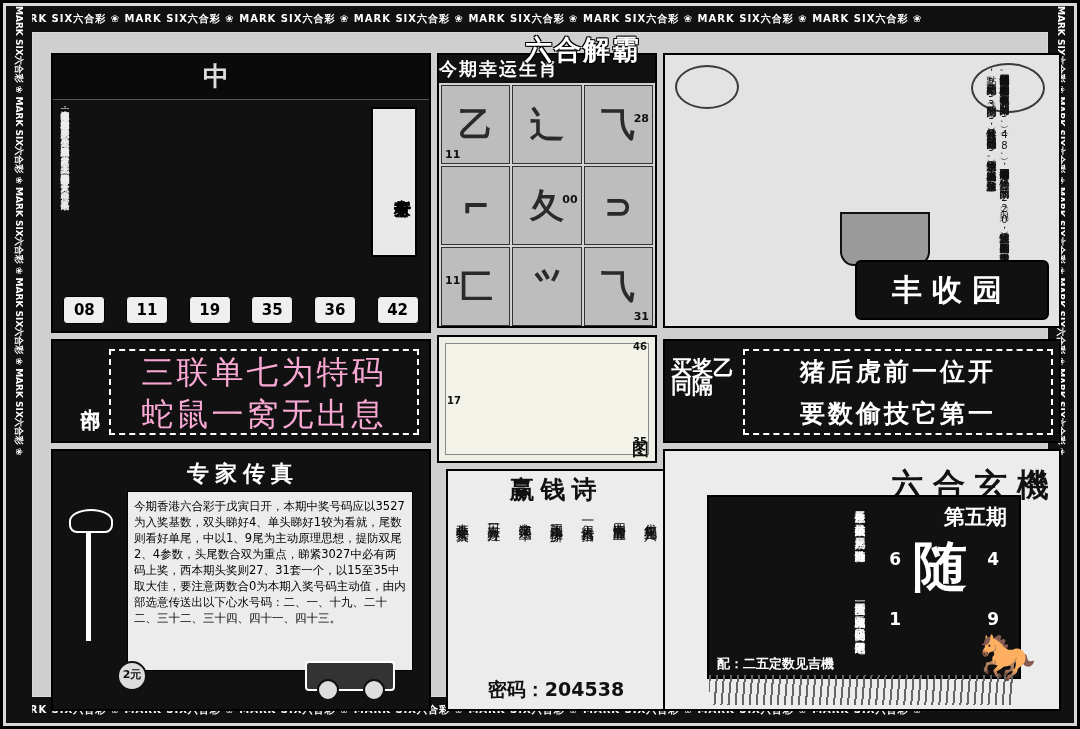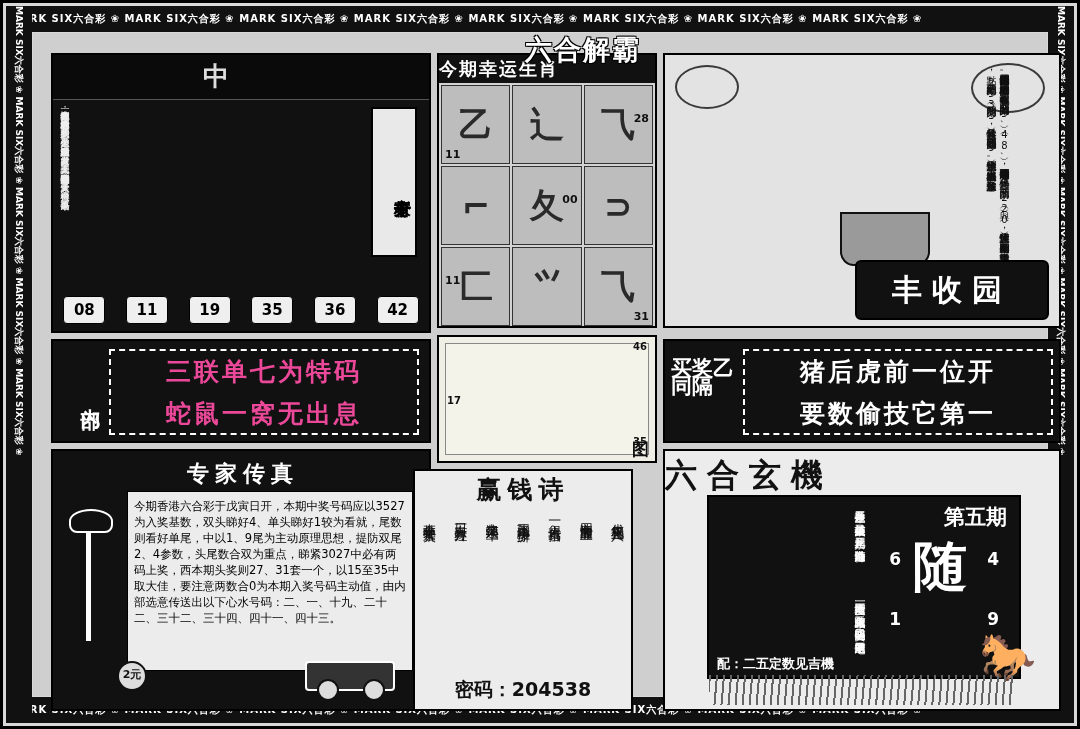--- a/index.html
+++ b/index.html
@@ -70,21 +70,21 @@
             color:#fff;border:2px solid #000;border-radius:6px;font-size:30px;font-weight:bold;
             text-align:center;line-height:56px;letter-spacing:10px;margin-left:41px;}
   .vine{position:absolute;border:2px solid #3a3a3a;border-radius:50%;}
   .pot{position:absolute;left:175px;bottom:60px;width:86px;height:50px;background:#9a9a9a;
        border:2px solid #111;border-radius:0 0 14px 14px;}
 
   
   #panelD{left:18px;top:306px;width:380px;height:104px;background:#111;color:#fff;}
   .pD-box{position:absolute;left:56px;top:8px;width:310px;height:86px;border:2px dashed #fff;
           box-sizing:border-box;text-align:center;}
-  .pD-line{font-size:25px;font-weight:bold;letter-spacing:3px;line-height:42px;color:#ec4899;}
+  .pD-line{font-size:32px;font-weight:normal;letter-spacing:3px;line-height:42px;color:#f9a8d4;}
   .pD-mark{position:absolute;left:6px;top:10px;width:46px;height:84px;color:#fff;font-size:20px;
            font-weight:bold;writing-mode:vertical-rl;text-orientation:upright;text-align:center;}
 
   
   #panelE{left:404px;top:302px;width:220px;height:128px;background:#f0efe6;}
   .pE-num{position:absolute;font-size:10px;font-weight:bold;color:#111;}
   .pE-scene{position:absolute;inset:6px;border:1px solid #888;background:#f4f3ea;}
 
   
   #panelF{left:630px;top:306px;width:398px;height:104px;background:#111;color:#fff;}
@@ -106,33 +106,33 @@
   .lamp .head{width:40px;height:20px;background:#111;border:2px solid #fff;border-radius:50% 50% 8px 8px;}
   .lamp .pole{width:5px;height:108px;background:#fff;margin-left:17px;}
   .truck{position:absolute;right:14px;bottom:8px;width:110px;height:46px;}
   .truck .body{position:absolute;left:0;bottom:10px;width:86px;height:26px;background:#333;border:2px solid #fff;border-radius:4px;}
   .truck .wheel{position:absolute;bottom:0;width:18px;height:18px;border-radius:50%;background:#ddd;border:2px solid #111;}
   .coin{position:absolute;left:64px;bottom:18px;width:26px;height:26px;border-radius:50%;
         background:#ddd;border:2px solid #111;color:#111;font-size:11px;font-weight:bold;
         text-align:center;line-height:24px;}
 
   
-  #panelH{left:380px;top:436px;width:220px;height:242px;background:#ececec;}
+  #panelH{left:413px;top:436px;width:220px;height:242px;background:#ececec;}
   .pH-head{height:38px;text-align:center;font-size:25px;font-weight:bold;letter-spacing:6px;
            line-height:38px;color:#111;}
   .pH-cols{position:absolute;left:6px;top:42px;right:6px;height:150px;display:flex;
            flex-direction:row-reverse;justify-content:space-between;}
   .pH-col{writing-mode:vertical-rl;text-orientation:upright;font-size:13px;line-height:16px;
           color:#111;letter-spacing:1px;}
   .pH-code{position:absolute;left:0;right:0;bottom:6px;text-align:center;font-size:19px;
            font-weight:bold;color:#111;}
 
   
   #panelI{left:630px;top:416px;width:398px;height:262px;background:#ececec;}
-  .pI-title{position:absolute;left:0;right:0;top:2px;height:44px;text-align:left;font-size:32px;
+  .pI-title{position:absolute;left:0;right:0;top:12px;height:44px;text-align:right;font-size:32px;
             font-weight:bold;letter-spacing:10px;line-height:44px;color:#111;border-radius:7px;}
   .pI-card{position:absolute;left:42px;top:44px;width:310px;height:180px;background:#111;color:#fff;
            border:2px solid #000;}
   .pI-issue{position:absolute;right:12px;top:6px;font-size:21px;font-weight:bold;color:#fff;}
   .pI-big{position:absolute;right:52px;top:34px;font-size:54px;font-weight:bold;color:#fff;}
   .pI-corner{position:absolute;font-size:17px;font-weight:bold;color:#fff;}
   .pI-left{position:absolute;left:8px;top:6px;width:150px;font-size:11px;line-height:15px;
            color:#fff;writing-mode:vertical-rl;text-orientation:upright;height:86px;}
   .pI-left2{position:absolute;left:8px;top:98px;width:150px;font-size:11px;line-height:15px;
             color:#fff;writing-mode:vertical-rl;text-orientation:upright;height:72px;}

